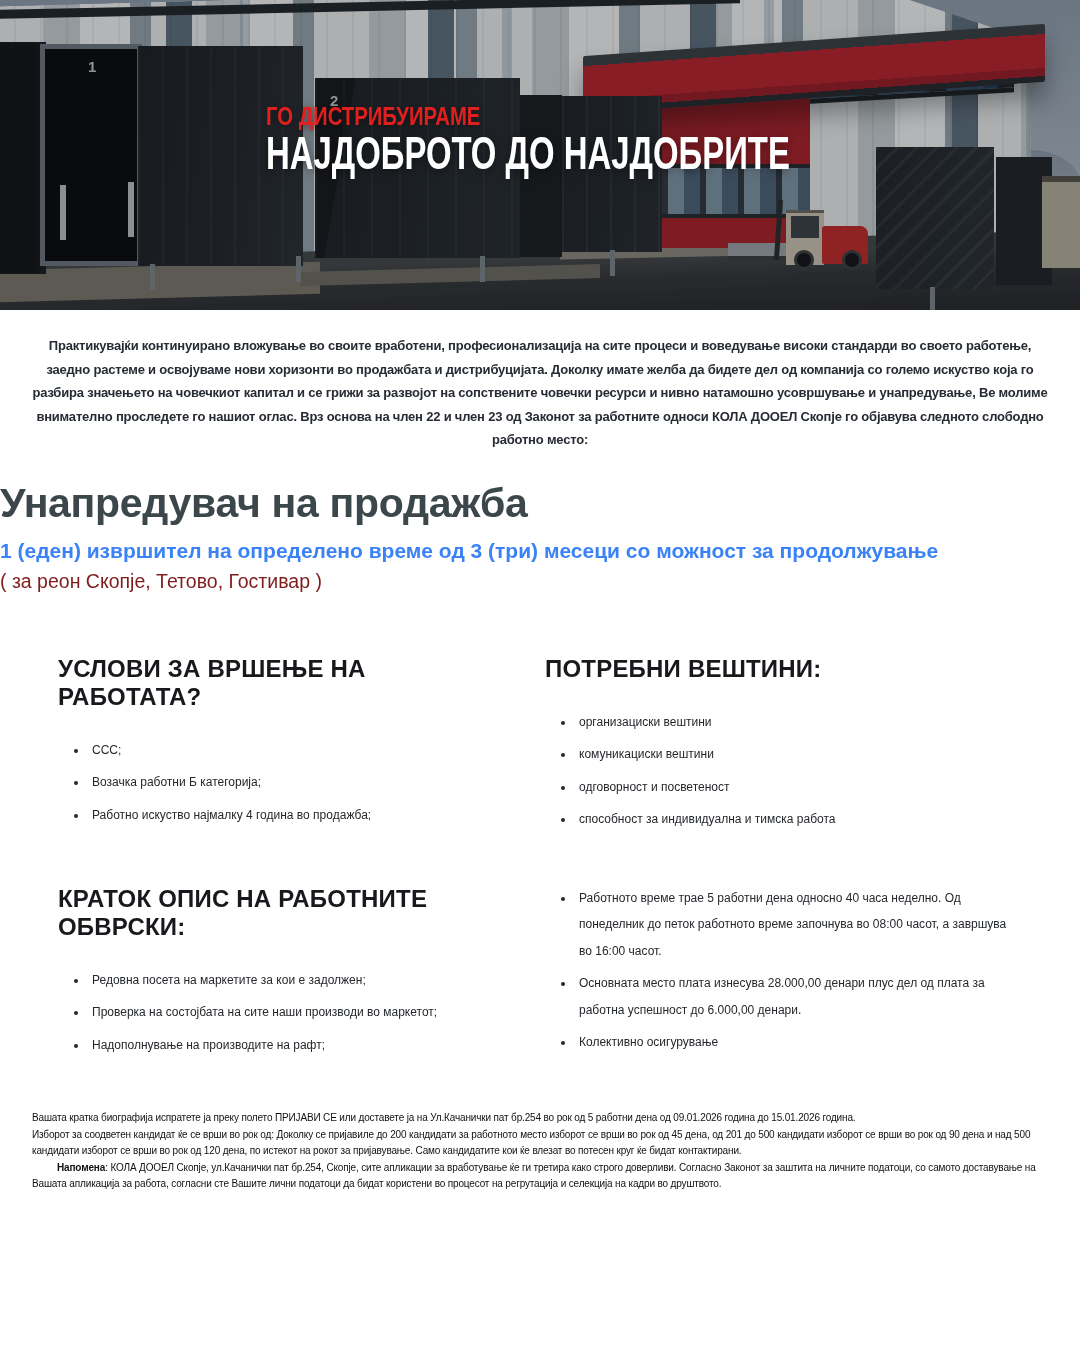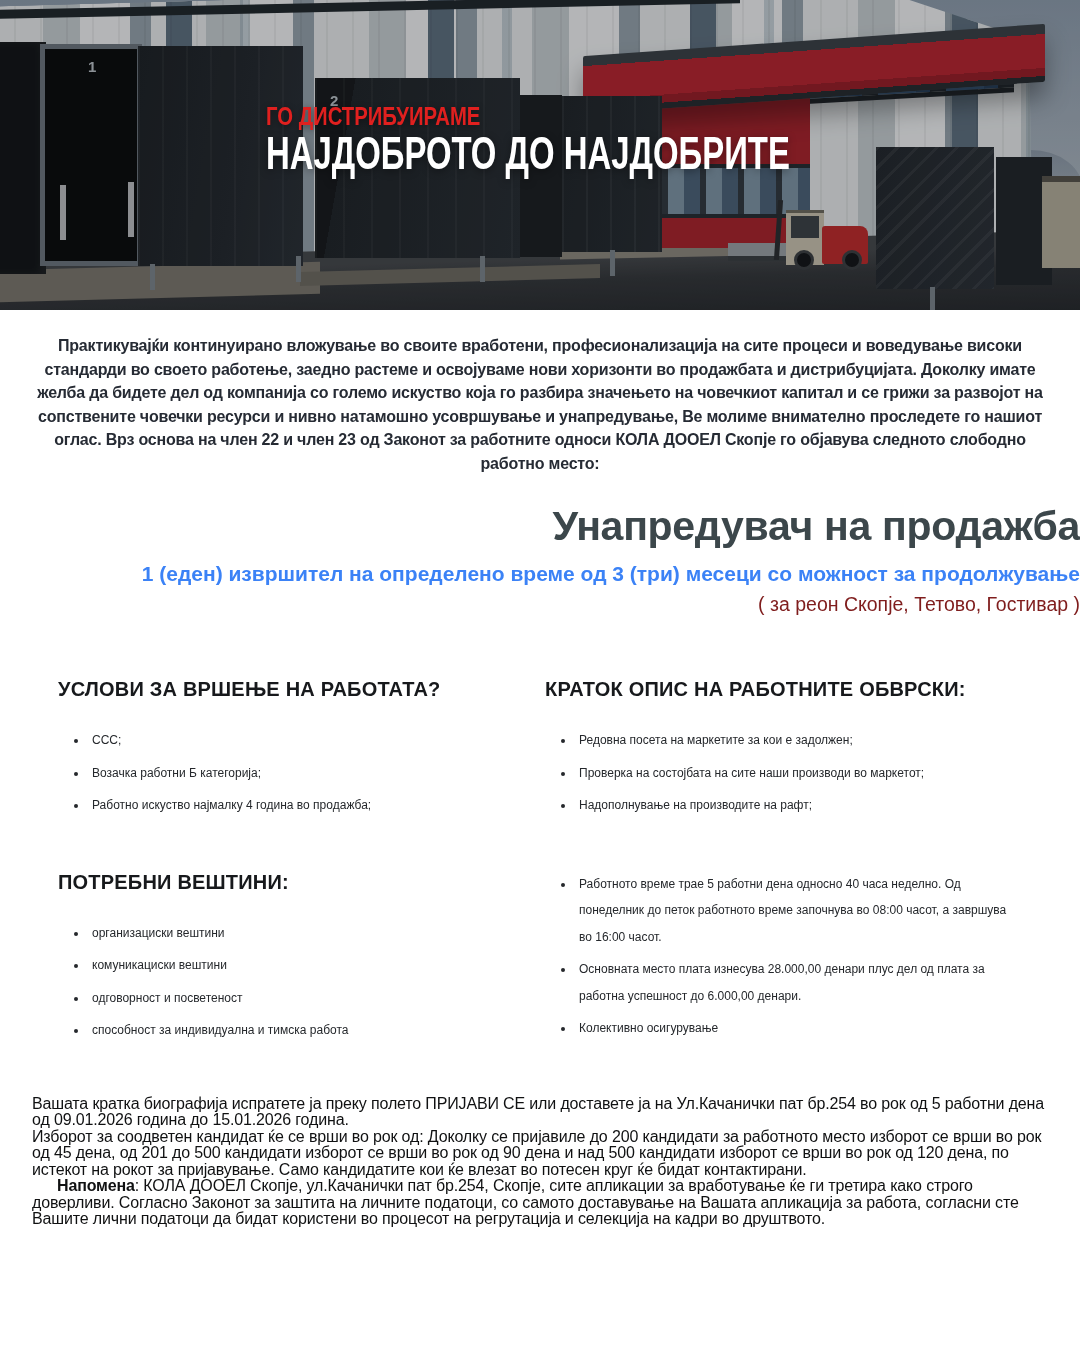--- a/index.html
+++ b/index.html
@@ -60,33 +60,33 @@
   .forklift-body{left:822px;top:226px;width:46px;height:38px;background:#bf2b2b;z-index:5;border-radius:3px 8px 2px 2px;}
   .forklift-wheel{width:20px;height:20px;border-radius:50%;background:#131517;border:3px solid #3c3f42;z-index:6;box-sizing:border-box;}
   .wheelA{left:794px;top:250px;} .wheelB{left:842px;top:250px;}
   .hero-overlay{inset:0;background:rgba(9,12,16,.26);z-index:8;}
   .tagline-top{left:266px;top:103px;z-index:9;margin:0;color:#e0201f;font-size:26px;font-weight:700;line-height:1;
         transform:scaleX(.78);transform-origin:left top;white-space:nowrap;text-shadow:0 2px 8px rgba(0,0,0,.45);}
   .tagline-main{left:266px;top:129px;z-index:9;margin:0;color:#ffffff;font-size:47px;font-weight:700;line-height:1;
         transform:scaleX(.70);transform-origin:left top;white-space:nowrap;text-shadow:0 2px 10px rgba(0,0,0,.4);}
 
   
-  .intro{max-width:1016px;margin:24px auto 0;text-align:center;font-size:16px;font-weight:700;
+  .intro{max-width:1016px;margin:24px auto 0;text-align:center;font-size:13px;font-weight:700;
          line-height:23.5px;color:#262b34;letter-spacing:-0.2px;}
-  .position-block{text-align:right;}
+  .position-block{text-align:left;}
   .position-title{margin:28px 0 0;font-size:41px;font-weight:700;color:#3c474b;letter-spacing:-0.3px;}
   .position-subtitle{margin:12px 0 0;font-size:21px;font-weight:700;color:#3b82f6;}
   .position-region{margin:7px 0 0;font-size:19.5px;font-weight:400;color:#7f1d1d;}
   .sections-grid{display:grid;grid-template-columns:447px 477px;column-gap:40px;row-gap:46px;
          margin:62px 0 0 58px;width:964px;}
-  .section-heading{margin:0 0 26px;font-size:20px;font-weight:700;color:#17191c;letter-spacing:.2px;}
+  .section-heading{margin:0 0 26px;font-size:24px;font-weight:700;color:#17191c;letter-spacing:.2px;}
   .section-list{margin:0;padding-left:30px;}
   .section-list li{font-size:12px;line-height:26.5px;color:#25282c;margin-bottom:6px;padding-left:4px;}
   .fine-print{margin:46px 32px 0;}
-  .fine-print p{margin:0;font-size:16px;line-height:16.5px;color:#101112;letter-spacing:-0.15px;}
+  .fine-print p{margin:0;font-size:10px;line-height:16.5px;color:#101112;letter-spacing:-0.15px;}
   .note-label{font-weight:700;margin-left:25px;}
 </style>
 </head>
 <body>
 
 <header class="hero">
   <div class="mountain-ridge"></div>
   <div class="facade"></div>
   <div class="roof-edge"></div>
   <div class="window-band"></div>
@@ -143,35 +143,35 @@
   <div class="block">
     <h4 class="section-heading">УСЛОВИ ЗА ВРШЕЊЕ НА РАБОТАТА?</h4>
     <ul class="section-list">
       <li>ССС;</li>
       <li>Возачка работни Б категорија;</li>
       <li>Работно искуство најмалку 4 година во продажба;</li>
     </ul>
   </div>
 
   <div class="block">
-    <h4 class="section-heading">КРАТОК ОПИС НА РАБОТНИТЕ ОБВРСКИ:</h4>
-    <ul class="section-list">
-      <li>Редовна посета на маркетите за кои е задолжен;</li>
-      <li>Проверка на состојбата на сите наши производи во маркетот;</li>
-      <li>Надополнување на производите на рафт;</li>
-    </ul>
-  </div>
-
-  <div class="block">
     <h4 class="section-heading">ПОТРЕБНИ ВЕШТИНИ:</h4>
     <ul class="section-list">
       <li>организациски вештини</li>
       <li>комуникациски вештини</li>
       <li>одговорност и посветеност</li>
       <li>способност за индивидуална и тимска работа</li>
+    </ul>
+  </div>
+
+  <div class="block">
+    <h4 class="section-heading">КРАТОК ОПИС НА РАБОТНИТЕ ОБВРСКИ:</h4>
+    <ul class="section-list">
+      <li>Редовна посета на маркетите за кои е задолжен;</li>
+      <li>Проверка на состојбата на сите наши производи во маркетот;</li>
+      <li>Надополнување на производите на рафт;</li>
     </ul>
   </div>
 
   <div class="block">
     <ul class="section-list">
       <li>Работното време трае 5 работни дена односно 40 часа неделно. Од понеделник до петок работното време започнува во 08:00 часот, а завршува во 16:00 часот.</li>
       <li>Основната место плата изнесува 28.000,00 денари плус дел од плата за работна успешност до 6.000,00 денари.</li>
       <li>Колективно осигурување</li>
     </ul>
   </div>

